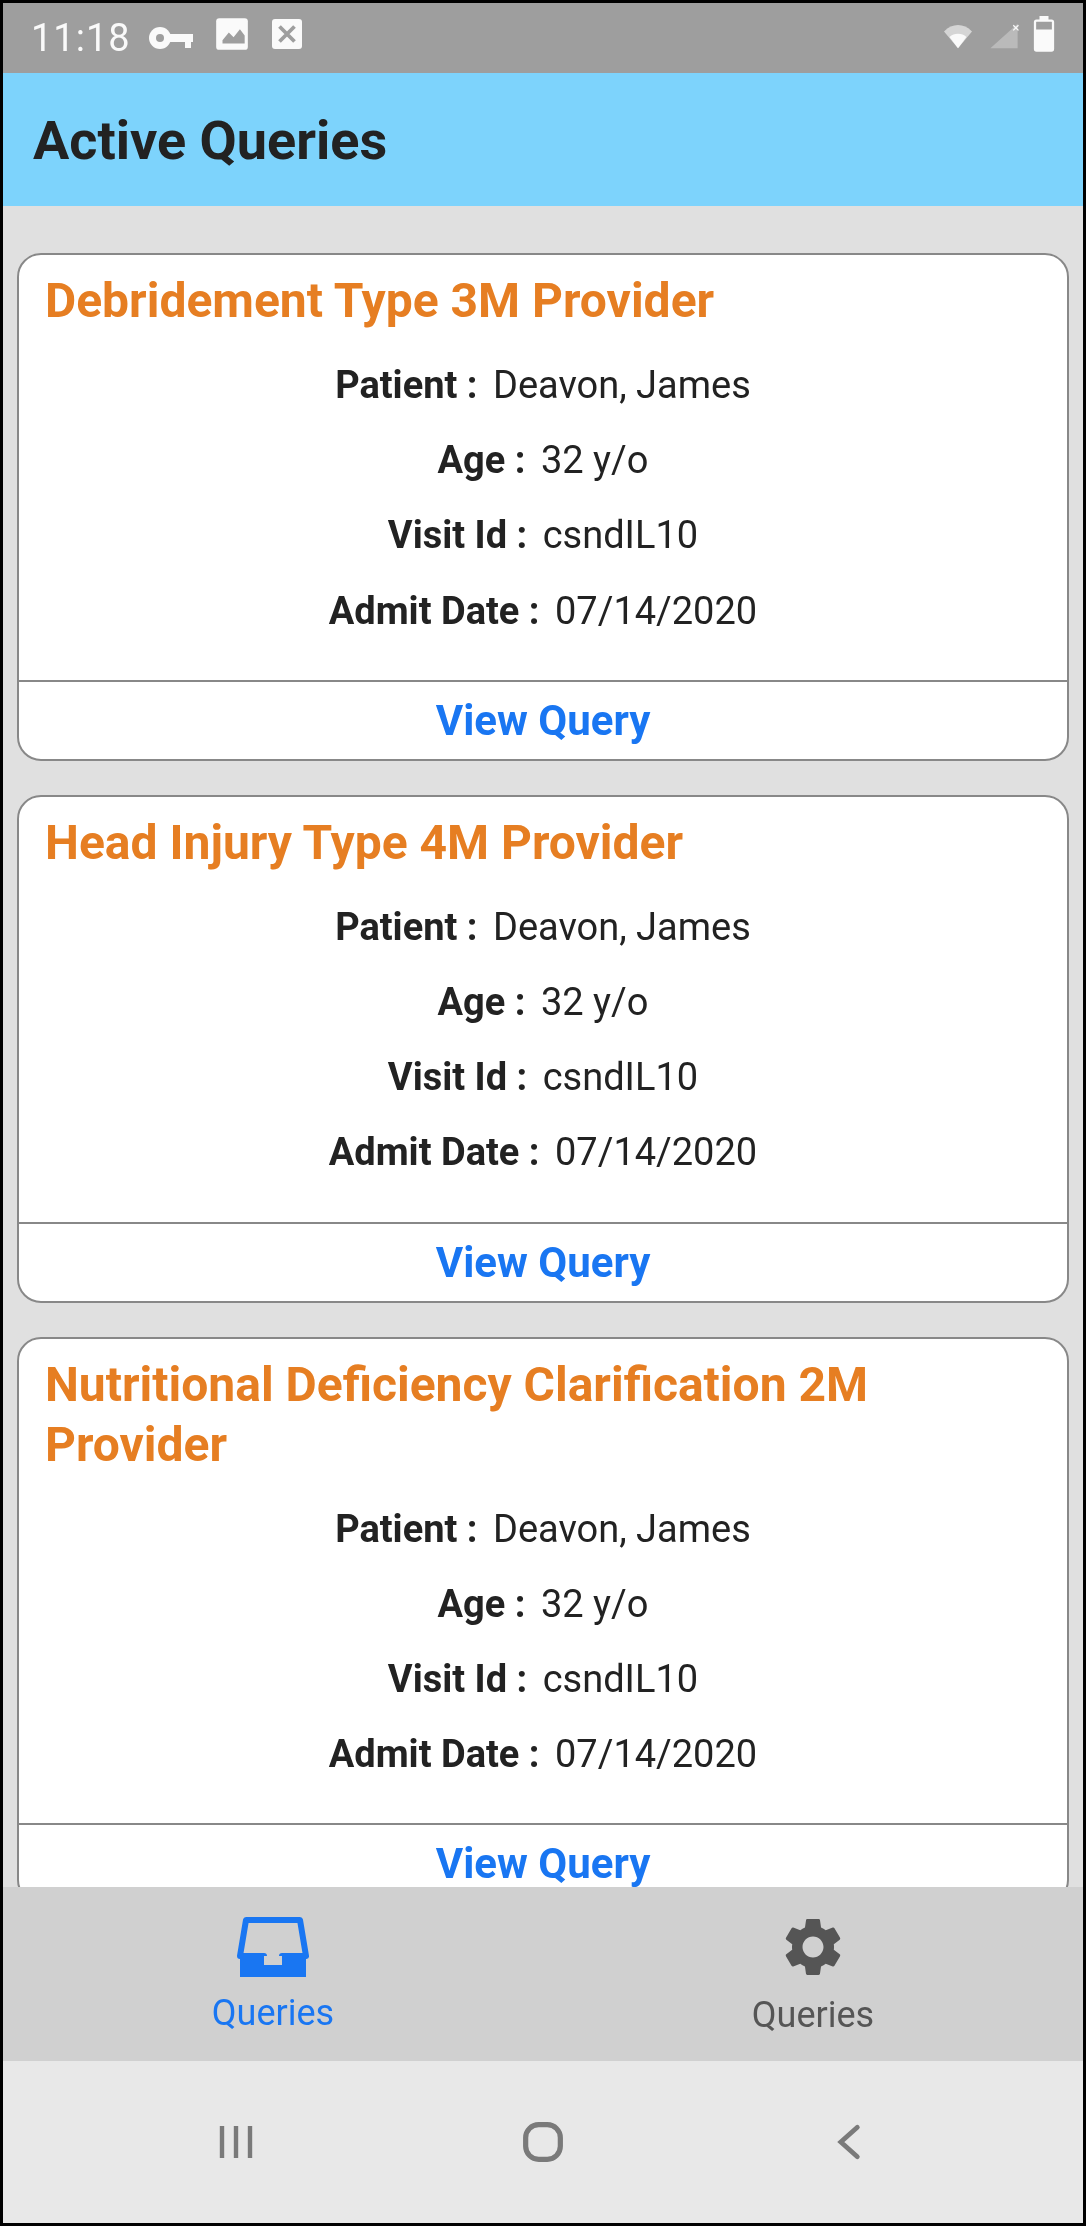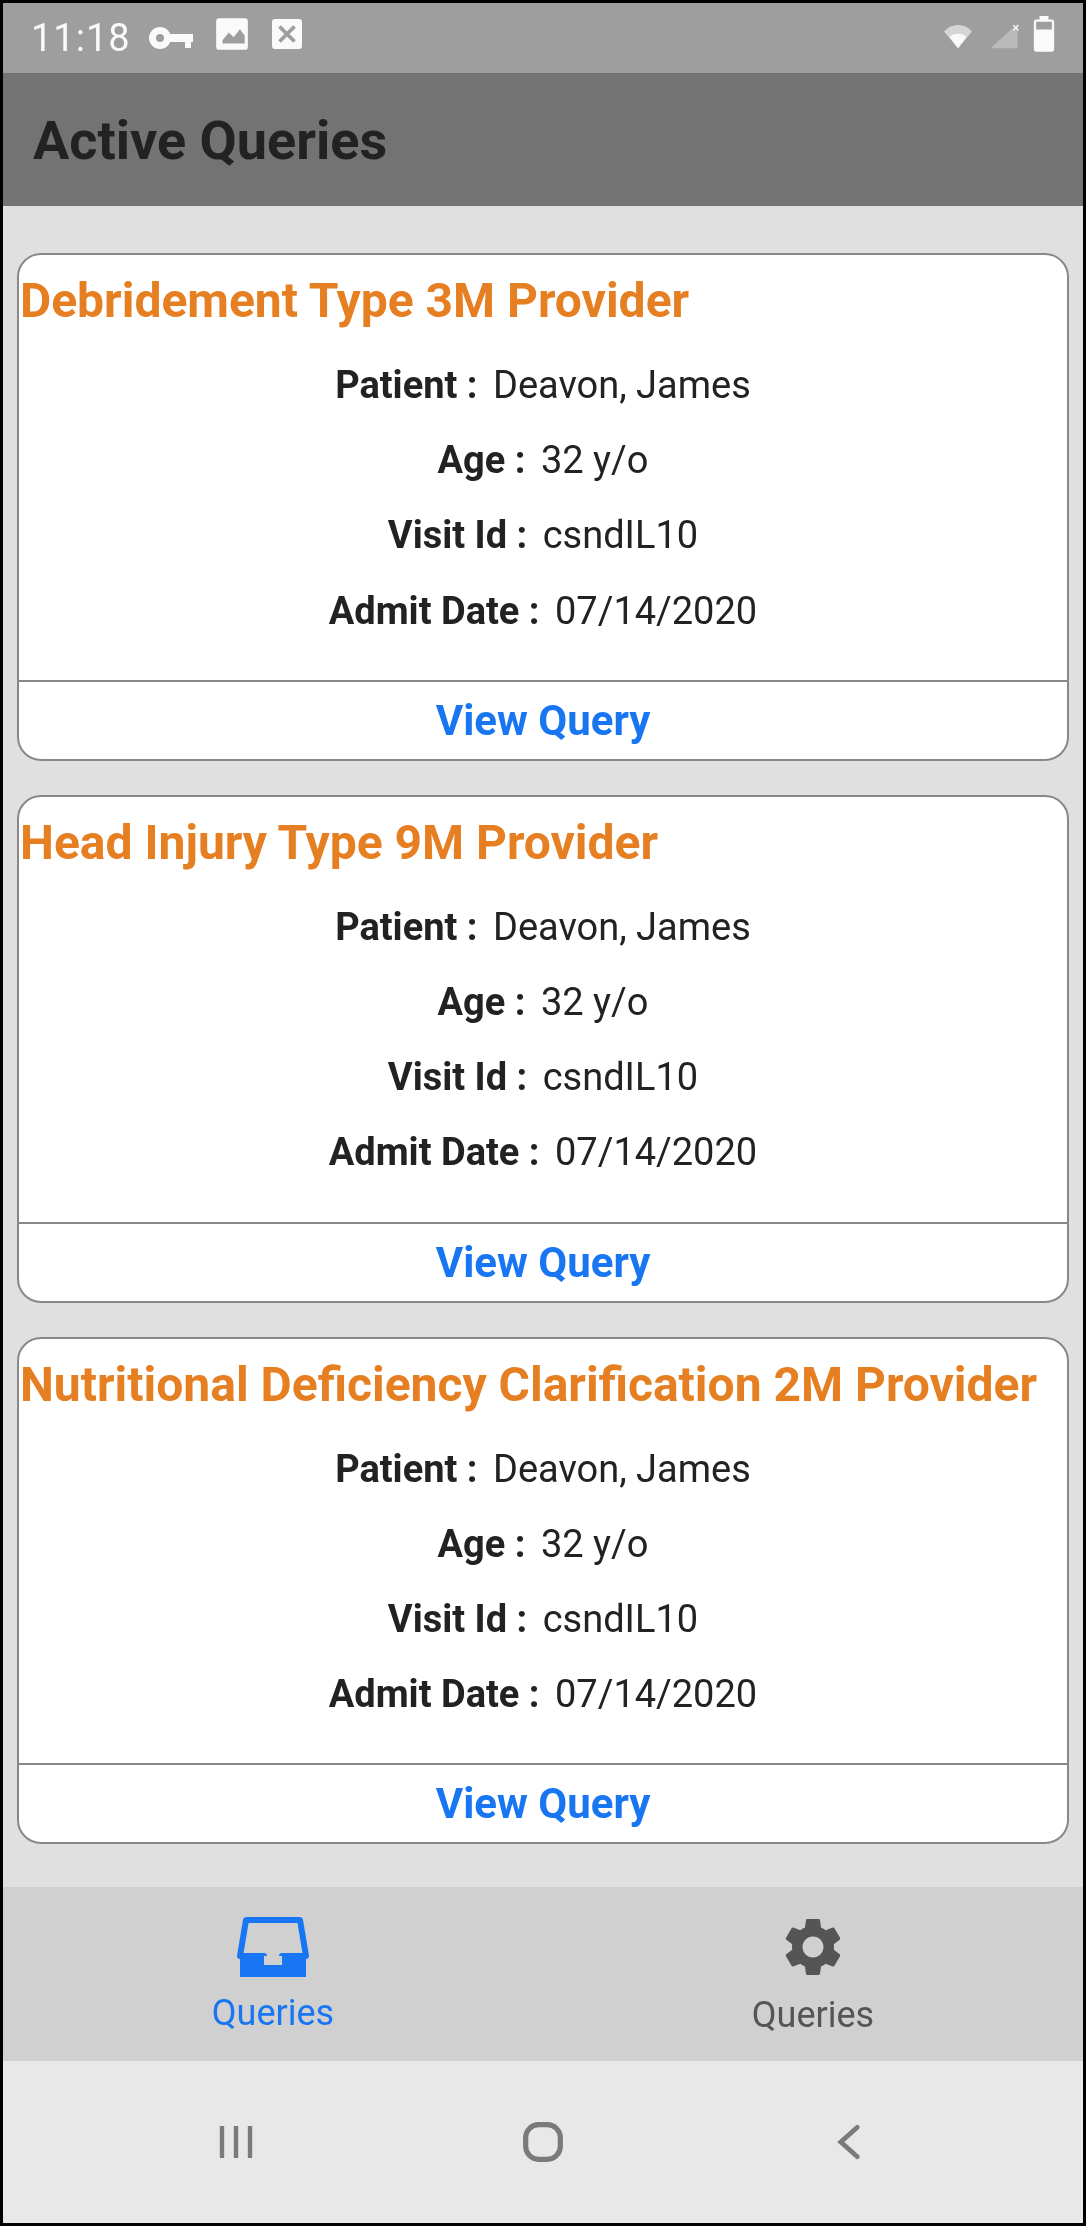--- a/index.html
+++ b/index.html
@@ -2,25 +2,25 @@
 <html><head>
 <meta charset="utf-8">
 <style>
 * { margin:0; padding:0; box-sizing:border-box; }
 html, body { width:1086px; height:2226px; background:#000; font-family:-apple-system,Roboto,Arial,sans-serif; }
 .device { position:absolute; left:3px; top:3px; width:1080px; height:2220px; background:#e0e0e0; }
 .status-bar { height:70px; background:#9e9e9e; display:flex; align-items:center; justify-content:space-between; padding:0 28px; color:#fafafa; font-size:38px; }
 .status-left { display:flex; align-items:center; gap:18px; }
 .status-right { display:flex; align-items:center; gap:12px; }
 .status-time { font-weight:400; letter-spacing:1px; }
-.header { background:#737373; padding:36px 30px 34px; }
+.header { background:#7dd3fc; padding:36px 30px 34px; }
 .header-title { font-size:54px; font-weight:700; color:#222; }
 .content { position:absolute; top:250px; left:14px; right:14px; bottom:320px; overflow:hidden; }
 .card { background:#fff; border:2px solid #888; border-radius:24px; margin-bottom:34px; overflow:hidden; }
-.card-body { padding:16px 1px 20px; }
+.card-body { padding:16px 26px 20px; }
 .card-title { font-size:48px; font-weight:700; color:#e67e22; line-height:1.25; margin-bottom:28px; }
 .field-row { font-size:38px; color:#222; margin-bottom:22px; line-height:1.4;text-align:center; }
 .field-label { font-weight:700; }
 .field-value { font-weight:400; margin-left:6px; }
 .card-footer { border-top:2px solid #888; text-align:center; padding:14px 0; }
 .view-btn { font-size:42px; font-weight:700; color:#1976f2; }
 .tab-bar { position:absolute; left:0; right:0; bottom:162px; height:174px; background:#d0d0d0; display:flex; }
 .tab { flex:1; display:flex; flex-direction:column; align-items:center; justify-content:center; gap:8px; }
 .tab-label { font-size:36px; }
 .tab.active .tab-label { color:#1976f2; font-weight:400; }
@@ -93,21 +93,21 @@
         <div class="field-row"><span class="field-label">Visit Id :</span> <span class="field-value">csndIL10</span></div>
         <div class="field-row"><span class="field-label">Admit Date :</span> <span class="field-value">07/14/2020</span></div>
       </div>
       <div class="card-footer">
         <span class="view-btn">View Query</span>
       </div>
     </div>
 
     <div class="card">
       <div class="card-body">
-        <div class="card-title">Head Injury Type 9M Provider</div>
+        <div class="card-title">Head Injury Type 4M Provider</div>
         <div class="field-row"><span class="field-label">Patient :</span> <span class="field-value">Deavon, James</span></div>
         <div class="field-row"><span class="field-label">Age :</span> <span class="field-value">32 y/o</span></div>
         <div class="field-row"><span class="field-label">Visit Id :</span> <span class="field-value">csndIL10</span></div>
         <div class="field-row"><span class="field-label">Admit Date :</span> <span class="field-value">07/14/2020</span></div>
       </div>
       <div class="card-footer">
         <span class="view-btn">View Query</span>
       </div>
     </div>
 

